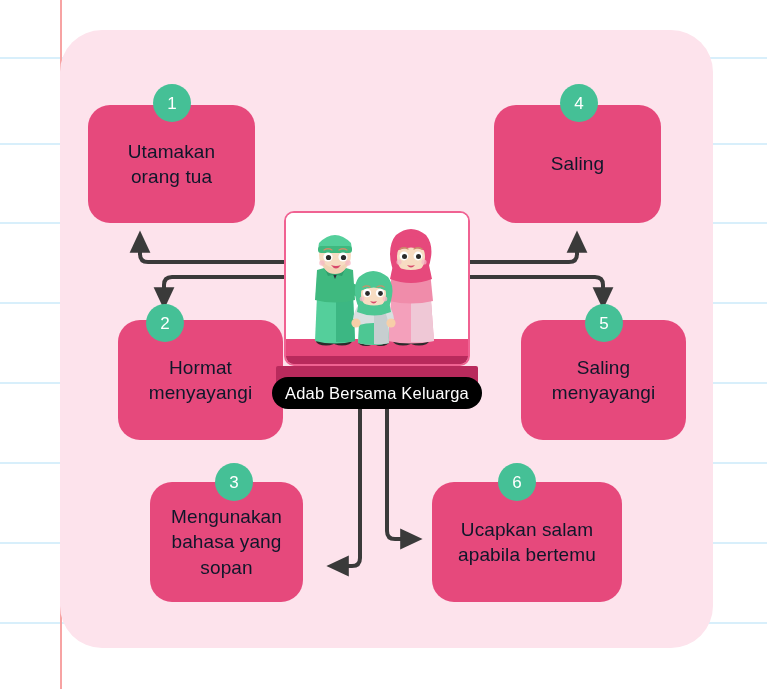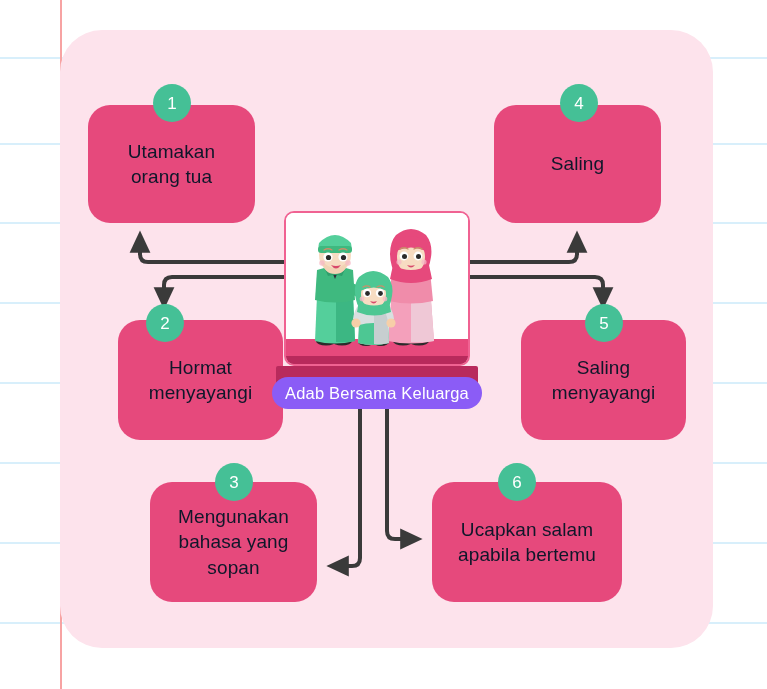--- a/index.html
+++ b/index.html
@@ -100,21 +100,21 @@
 
   
   #box1 { left: 88px;  top: 105px; width: 167px; height: 118px; }
   #badge1 { left: 153px; top: 84px; }
   #box4 { left: 494px; top: 105px; width: 167px; height: 118px; }
   #badge4 { left: 560px; top: 84px; }
   #box2 { left: 82px;  top: 320px; width: 165px; height: 120px; margin-left: 36px; }
   #badge2 { left: 146px; top: 304px; }
   #box5 { left: 521px; top: 320px; width: 165px; height: 120px; }
   #badge5 { left: 585px; top: 304px; }
-  #box3 { left: 150px; top: 482px; width: 167px; height: 120px; }
+  #box3 { left: 150px; top: 482px; width: 153px; height: 120px; }
   #badge3 { left: 215px; top: 463px; }
   #box6 { left: 432px; top: 482px; width: 190px; height: 120px; }
   #badge6 { left: 498px; top: 463px; }
 
   
   #center-card {
     position: absolute;
     left: 284px;
     top: 211px;
     width: 186px;
@@ -133,21 +133,21 @@
     height: 24px;
     background: #b82a5c;
     border-radius: 2px;
   }
   #center-pill {
     position: absolute;
     left: 272px;
     top: 377px;
     width: 210px;
     height: 32px;
-    background: #8b5cf6;
+    background: #000000;
     border-radius: 16px;
     display: flex;
     align-items: center;
     justify-content: center;
   }
   #center-pill span {
     color: #ffffff;
     font-size: 16.5px;
     letter-spacing: 0.2px;
   }

